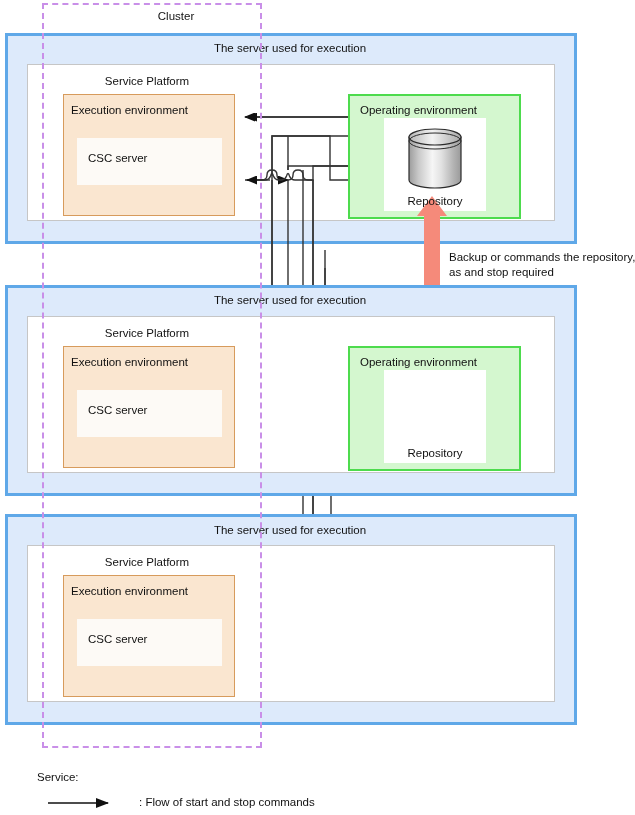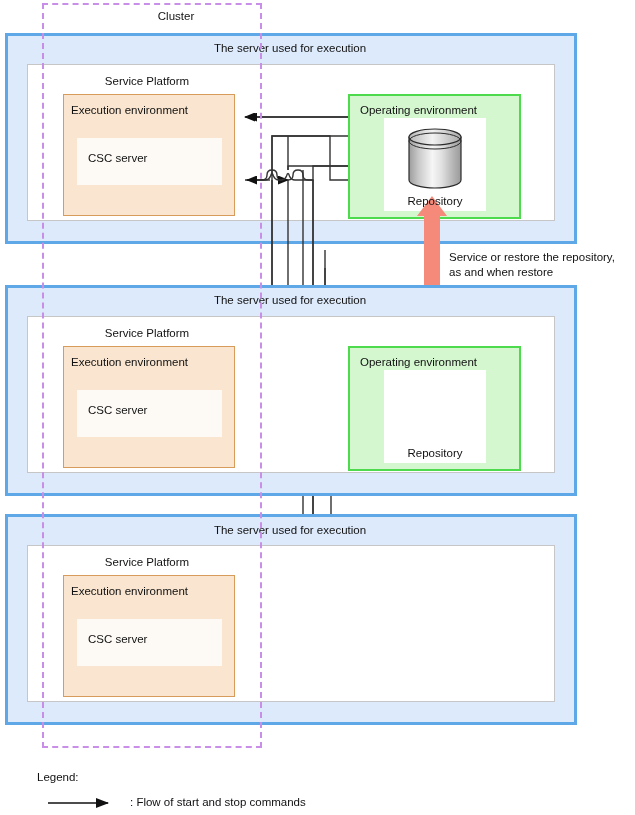--- a/index.html
+++ b/index.html
@@ -206,19 +206,19 @@
   <div class="txt" style="left:71px;top:584px;">Execution environment</div>
   <div class="csc-box" style="left:77px;top:619px;width:145px;height:47px;"></div>
   <div class="txt" style="left:88px;top:632px;">CSC server</div>
 
   <div class="txt c" style="left:435px;top:194px;">Repository</div>
   <div class="txt c" style="left:435px;top:446px;">Repository</div>
 
   <div class="cluster-box" style="left:42px;top:3px;width:220px;height:745px;"></div>
   <div class="txt c" style="left:152px;top:9px;margin-left:24px;">Cluster</div>
 
-  <div class="txt" style="left:449px;top:250px;">Service or restore the repository,</div>
-  <div class="txt" style="left:449px;top:265px;">as and when restore</div>
-
-  <div class="legend-label" style="left:37px;top:771px;">Legend:</div>
-  <div class="legend-label" style="left:130px;top:796px;">: Flow of start and stop commands</div>
+  <div class="txt" style="left:449px;top:250px;">Backup or commands the repository,</div>
+  <div class="txt" style="left:449px;top:265px;">as and stop required</div>
+
+  <div class="legend-label" style="left:37px;top:771px;">Service:</div>
+  <div class="legend-label" style="left:139px;top:796px;">: Flow of start and stop commands</div>
 
 </div>
 
 </body></html>

